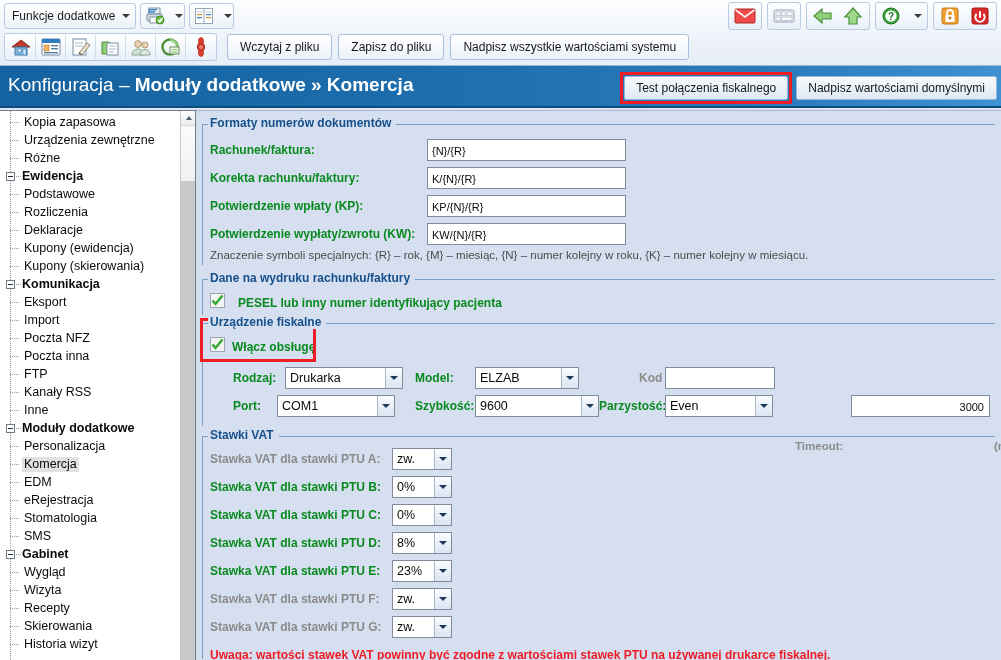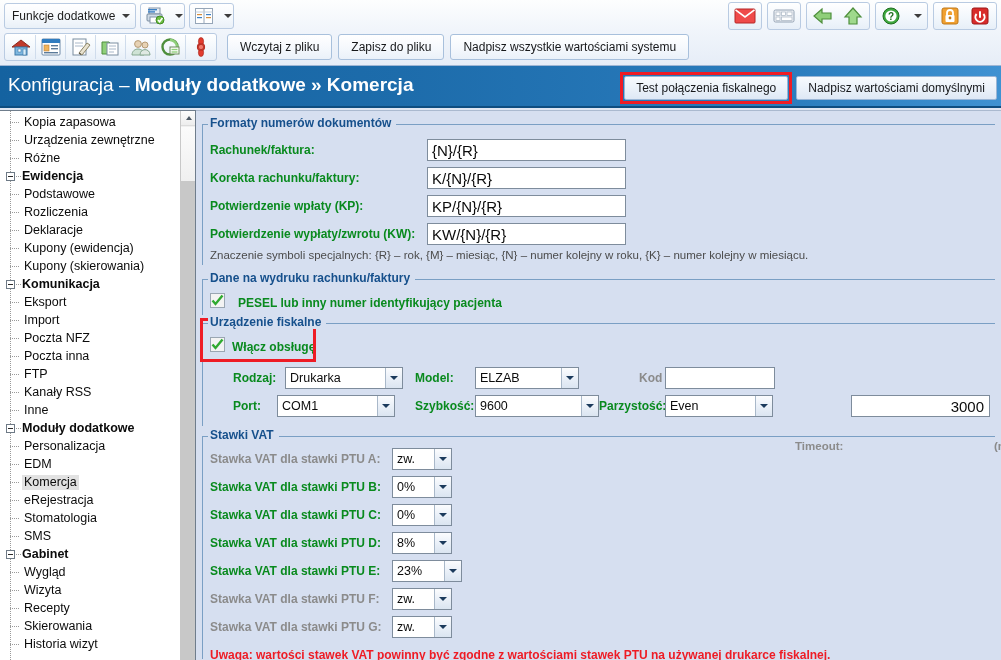--- a/index.html
+++ b/index.html
@@ -278,21 +278,21 @@
     font-size: 12px; font-weight: bold;
     color: #ee1c25;
     white-space: nowrap;
   }
 
   .txtbox {
     position: absolute;
     height: 22px;
     background: #ffffff;
     border: 1px solid #7e8c9c;
-    font-size: 15px;
+    font-size: 11px;
     color: #0b0b0b;
     padding: 2px 3px 0 4px;
     line-height: 18px;
     white-space: nowrap;
     overflow: hidden;
   }
   .txtbox.num { text-align: right; padding-right: 5px; }
 
   .combo {
     position: absolute;
@@ -600,25 +600,25 @@
           <span class="lbl">Inne</span>
         </div>
 
       <div class="tnode grp">
         <span class="expander"></span>
         <span class="lbl">Moduły dodatkowe</span>
       </div>
       <div class="tnode leaf">
           <span class="lbl">Personalizacja</span>
         </div>
-      <div class="tnode leaf">
-          <span class="lbl">EDM</span>
-        </div>
       <div class="tnode leaf sel">
           <span class="lbl">Komercja</span>
+        </div>
+      <div class="tnode leaf">
+          <span class="lbl">EDM</span>
         </div>
       <div class="tnode leaf">
           <span class="lbl">eRejestracja</span>
         </div>
       <div class="tnode leaf">
           <span class="lbl">Stomatologia</span>
         </div>
       <div class="tnode leaf">
           <span class="lbl">SMS</span>
         </div>
@@ -760,21 +760,21 @@
         <span class="drop"></span>
       </div>
 
       <div class="lbl-green" style="left:8px; top:107px;">Stawka VAT dla stawki PTU D:</div>
       <div class="combo" style="left:190px; top:103px; width:60px;">
         <span class="val">8%</span>
         <span class="drop"></span>
       </div>
 
       <div class="lbl-green" style="left:8px; top:135px;">Stawka VAT dla stawki PTU E:</div>
-      <div class="combo" style="left:190px; top:131px; width:70px;">
+      <div class="combo" style="left:190px; top:131px; width:60px;">
         <span class="val">23%</span>
         <span class="drop"></span>
       </div>
 
       <div class="lbl-grey" style="left:8px; top:163px;">Stawka VAT dla stawki PTU F:</div>
       <div class="combo" style="left:190px; top:159px; width:60px;">
         <span class="val">zw.</span>
         <span class="drop"></span>
       </div>
 

